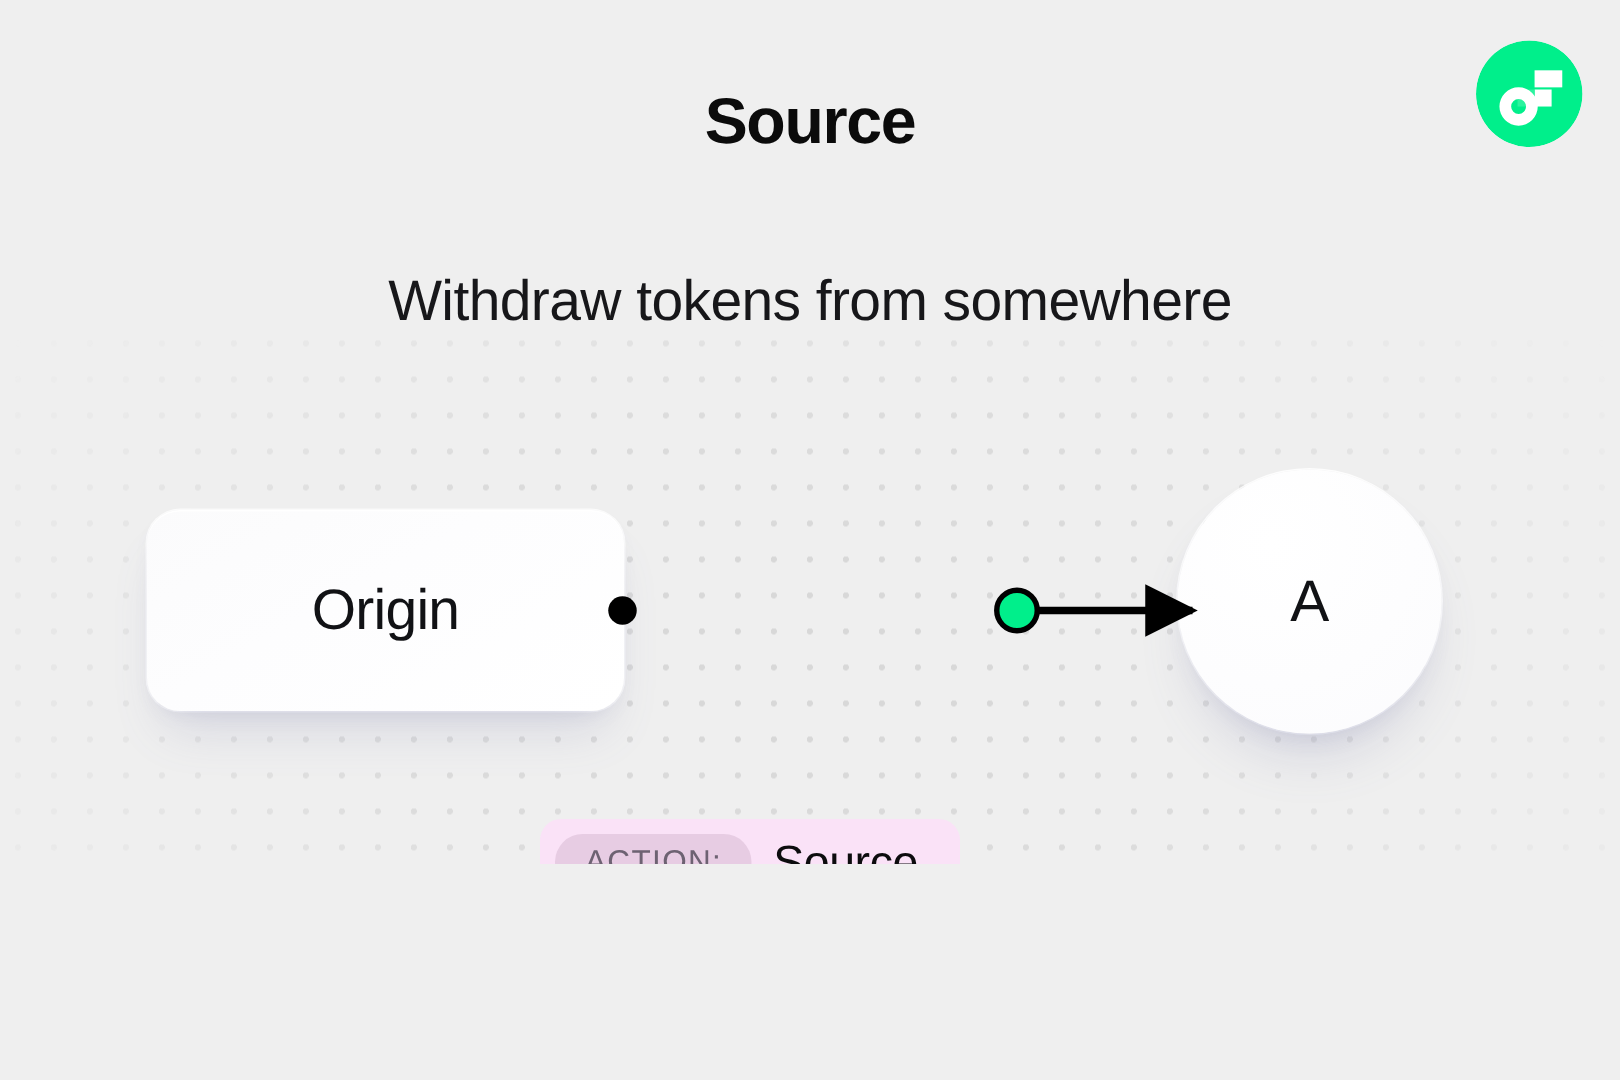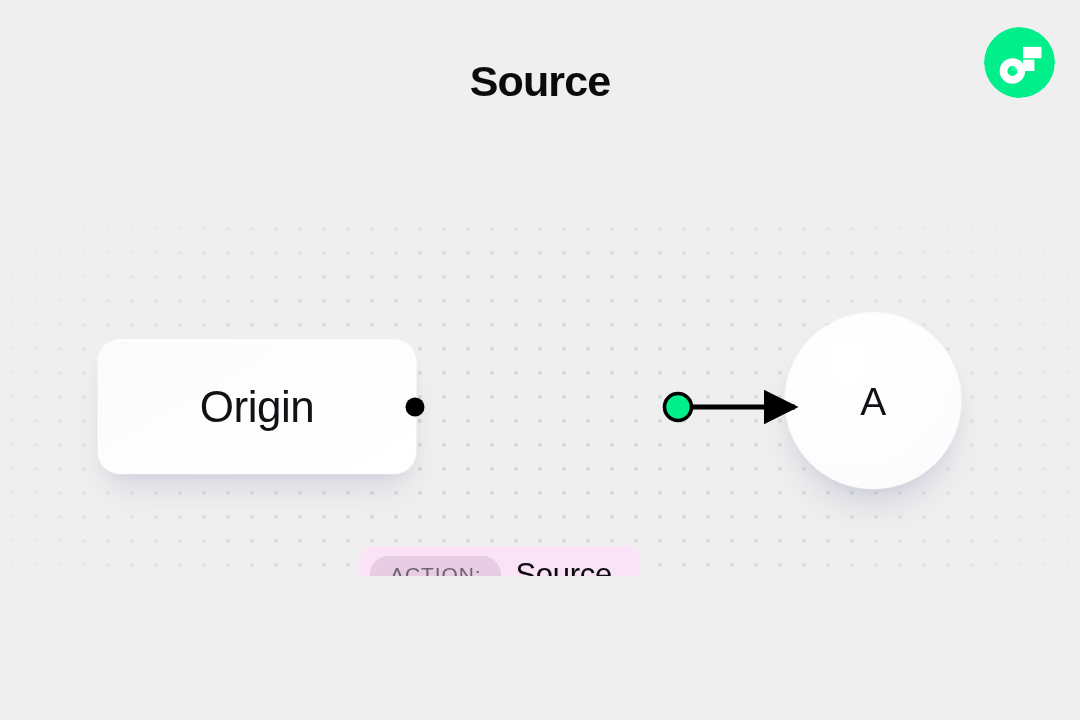--- a/index.html
+++ b/index.html
@@ -101,21 +101,21 @@
     box-shadow:
       0 22px 34px -12px rgba(104, 108, 160, 0.20),
       0 6px 14px -6px rgba(90, 95, 150, 0.13),
       0 1px 0 0 rgba(255,255,255,0.9) inset,
       0 0 0 1px rgba(255,255,255,0.75);
     display: flex;
     align-items: center;
     justify-content: center;
   }
   #node-origin-label {
-    font-size: 44px;
+    font-size: 38px;
     font-weight: 300;
     letter-spacing: -0.5px;
     color: #111215;
     line-height: 1;
   }
 
   
   #node-a {
     position: absolute;
     left: 785px;
@@ -191,20 +191,21 @@
 
   <svg id="brand-logo" viewBox="0 0 100 100" aria-hidden="true">
     <circle cx="50" cy="50" r="50" fill="#00ef8b"></circle>
     <rect x="55" y="28" width="26" height="16" fill="#ffffff"></rect>
     <rect x="55" y="46" width="16" height="16" fill="#ffffff"></rect>
     <rect x="39" y="46" width="16" height="16" fill="#2cf39e"></rect>
     <path d="M40 44 a18 18 0 1 0 0 36 a18 18 0 1 0 0 -36 Z M40 55 a7 7 0 1 1 0 14 a7 7 0 1 1 0 -14 Z" fill="#ffffff"></path>
   </svg>
 
   <div id="page-title">Source</div>
+  <div id="page-subtitle">Withdraw tokens from somewhere</div>
 
   <div id="diagram">
 
     <div id="node-origin">
       <span id="node-origin-label">Origin</span>
     </div>
 
     <div id="node-a">
       <span id="node-a-label">A</span>
     </div>

